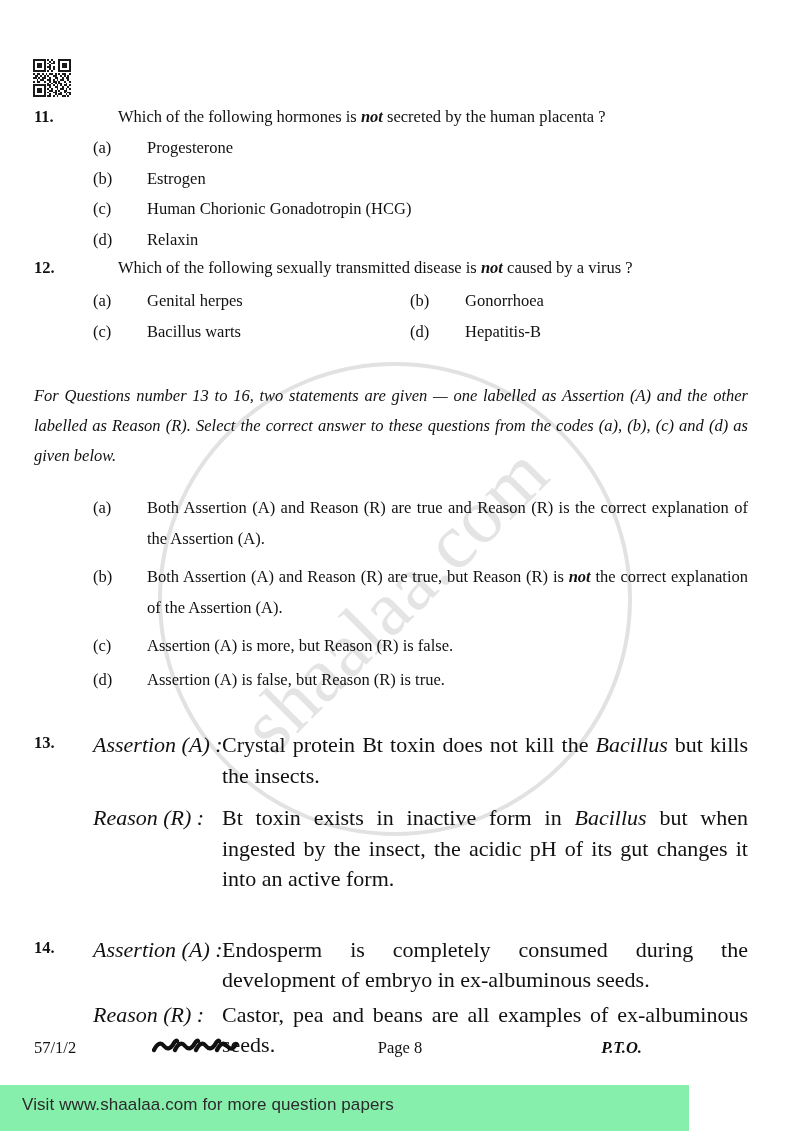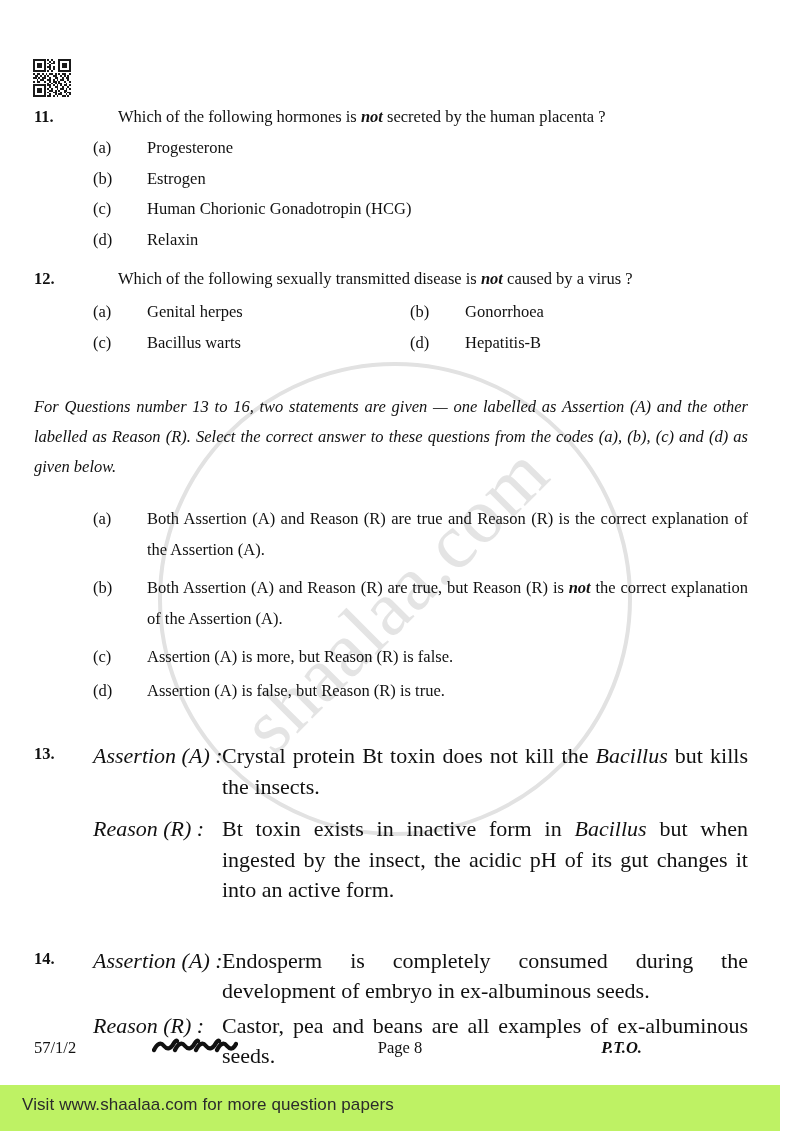--- a/index.html
+++ b/index.html
@@ -222,23 +222,23 @@
     font-style: italic;
     font-weight: bold;
     text-align: right;
   }
 
   
   #banner {
     position: absolute;
     left: 0;
     top: 1085px;
-    width: 780px;
+    width: 689px;
     height: 46px;
-    background: #bef264;
+    background: #86efac;
     z-index: 3;
   }
   #banner .btext {
     position: absolute;
     left: 22px;
     top: 10px;
     font-family: "Liberation Sans", "DejaVu Sans", sans-serif;
     font-size: 17px;
     color: #2b2b2b;
     letter-spacing: 0.1px;
@@ -387,21 +387,21 @@
           <span class="olabel">(c)</span>
           <span>Human Chorionic Gonadotropin (HCG)</span>
         </div>
         <div class="opt">
           <span class="olabel">(d)</span>
           <span>Relaxin</span>
         </div>
       </div>
     </div>
 
-    <div class="qblock" style="margin-top:11px;">
+    <div class="qblock" style="">
       <div class="qrow">
         <div class="qnum">12.</div>
         <div class="qtext"><span>Which of the following sexually transmitted disease is </span><b class="bi">not</b><span> caused by a virus ?</span></div>
       </div>
       <div class="opts" style="margin-top:6px;">
         <div class="opt2">
           <span class="cell la">(a)</span>
           <span class="cell ta">Genital herpes</span>
           <span class="cell lb">(b)</span>
           <span class="cell tb">Gonorrhoea</span>

